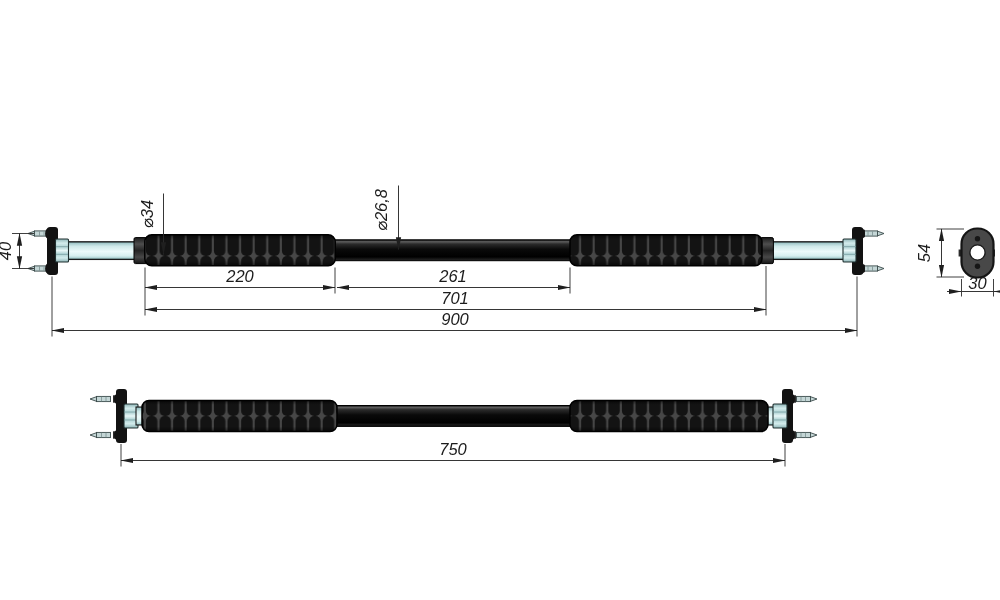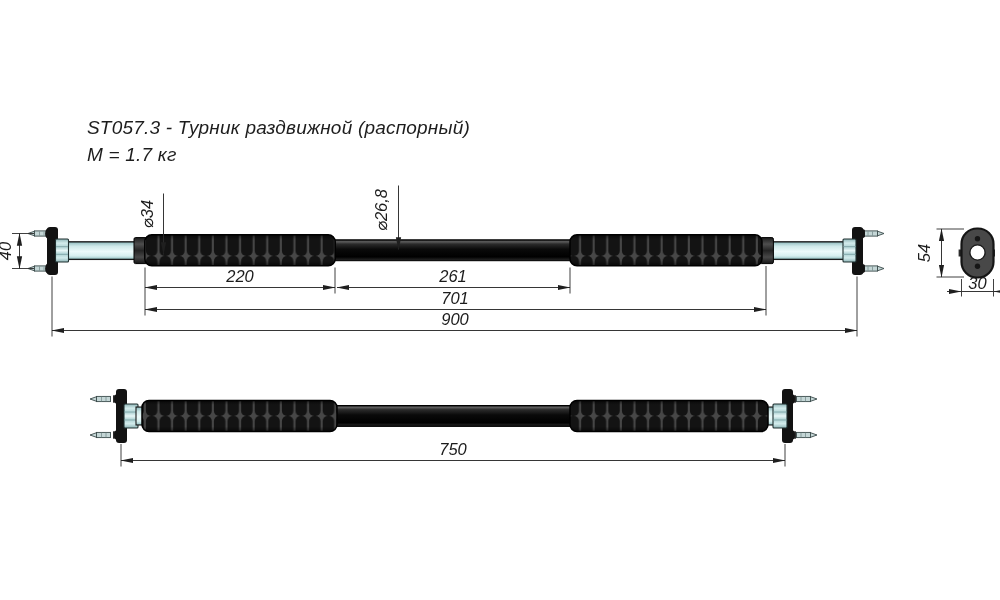--- a/index.html
+++ b/index.html
@@ -11,24 +11,20 @@
   .dim{font-style:italic;font-size:16.5px;fill:#1c1c1c;
        font-family:"Liberation Sans","DejaVu Sans",sans-serif;}
   .dl{stroke:#2b2b2b;stroke-width:.95;fill:none;}
   .ext{stroke:#2b2b2b;stroke-width:.9;fill:none;}
 </style>
 </head>
 <body>
 
 <div class="canvas">
 
-  <div class="title">
-    <div>ST057.3 - Турник раздвижной (распорный)</div>
-    <div>M = 1.7 кг</div>
-  </div>
 
   <svg class="drawing" width="1000" height="600" viewBox="0 0 1000 600">
     <defs>
       <marker id="arr" viewBox="0 0 12 6" refX="11.4" refY="3" markerWidth="13" markerHeight="6.5" orient="auto-start-reverse" markerUnits="userSpaceOnUse">
         <path d="M11.8,3 L0,0.55 L0,5.45 Z" fill="#1f1f1f"></path>
       </marker>
       <linearGradient id="cyanTube" x1="0" y1="0" x2="0" y2="1">
         <stop offset="0" stop-color="#5f8789"></stop>
           <stop offset=".07" stop-color="#9fc6c8"></stop>
         <stop offset=".25" stop-color="#cfe9e9"></stop>

